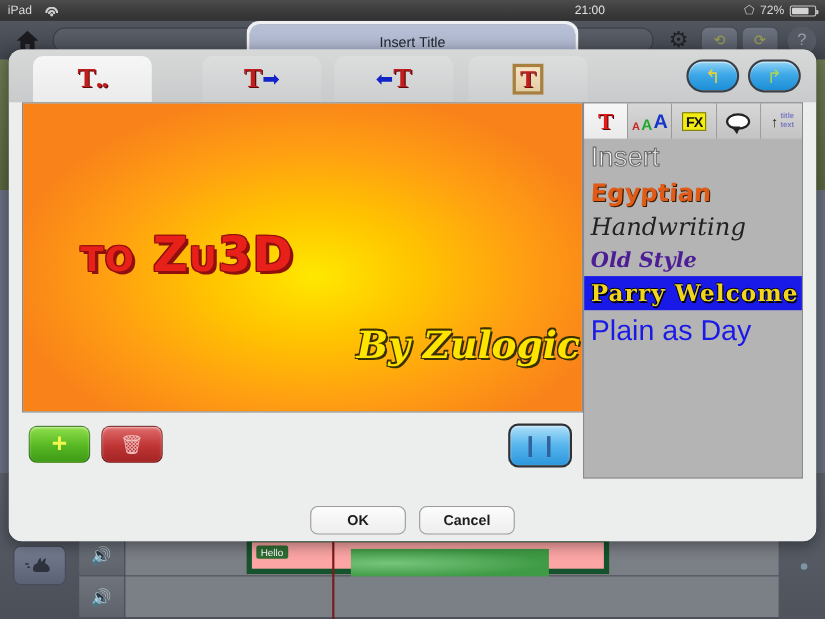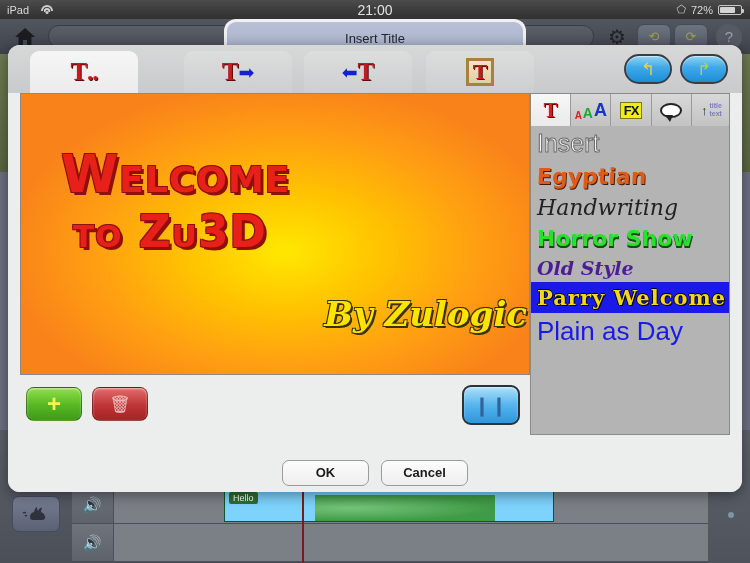--- a/index.html
+++ b/index.html
@@ -13,22 +13,22 @@
   #root { position: relative; width: 750px; height: 563px; overflow: hidden; }
 
   
   .statusbar {
     position: absolute; top: 0; left: 0; width: 750px; height: 19px;
     background: linear-gradient(180deg,#4c4c4c 0%,#3d3d3d 50%,#313131 100%);
     color: #d9d9d9; font-size: 11px;
     display: flex; align-items: center;
     z-index: 60;
   }
-  .sb-left { display: flex; align-items: center; gap: 12px; padding-left: 7px; width: 200px; }
-  .sb-center { flex: 1; text-align: center; font-size: 14px; color: #e2e2e2; }
+  .sb-left { display: flex; align-items: flex-end; gap: 12px; padding-left: 7px; width: 200px; }
+  .sb-center { flex: 1; text-align: right; font-size: 11px; color: #e2e2e2; }
   .sb-right { display: flex; align-items: center; justify-content: flex-end;
               gap: 5px; width: 200px; padding-right: 8px; }
   .wifi-icon { display:inline-block; width: 12px; height: 10px; position: relative; }
   .wifi-icon span {
     position:absolute; left:50%; transform:translateX(-50%);
     border: 2px solid #cfcfcf; border-bottom:none; border-radius: 50% 50% 0 0/100% 100% 0 0;
   }
   .wifi-icon .w1 { width: 12px; height: 6px; top: 0px; }
   .wifi-icon .w2 { width: 7px; height: 4px; top: 3px; }
   .wifi-icon .w3 { width: 3px; height: 3px; top: 6px; border-radius:50%; background:#cfcfcf; border:none;}
@@ -87,21 +87,21 @@
   .tl-row .spk { position:absolute; left:0; top:0; width:42px; height:100%;
                  background: linear-gradient(180deg,#6e737c,#5d626b);
                  border-right:1px solid #4b4f57;
                  display:flex; align-items:center; justify-content:center; color:#2e4a2e; font-size:15px;}
   .tl-row .lane { position:absolute; left:42px; right:0; top:0; bottom:0; background:#7b7f86; }
   .tl-r1 { top:18px; }
   .tl-r2 { top:56px; }
   .tl-r3 { top:94px; }
 
   .clip-green { position:absolute; left:110px; top:2px; width:330px; height:34px;
-                background:#7dd3fc; border:1px solid #14532d; }
+                background:#fca5a5; border:5px solid #14532d; }
   .clip-green .lbl { position:absolute; left:4px; top:3px; background:#2f6c33; color:#fff;
                      font-size:9px; padding:1px 4px; border-radius:2px; }
   .clip-wave { position:absolute; left:90px; top:6px; width:180px; height:26px;
                background: radial-gradient(ellipse at 20% 50%, #76c47b 0%, #3f9b45 70%); }
   .clip-audio { position:absolute; top:2px; height:30px; background:#b31d1d; }
   .clip-audio .inner { position:absolute; left:0; right:0; bottom:0; height:55%;
                        background:#a59b3d; }
   .clip-audio::after { content:''; position:absolute; left:0; right:0; bottom:-2px; height:2px; background:#d63a3a; }
   .playhead { position:absolute; top:18px; width:2px; height:115px; background:#7a1c1c; }
   .tl-rightbar { position:absolute; right:0; top:0; width:42px; height:133px;
@@ -392,21 +392,20 @@
         <div class="circbtn undo">
           <span class="g">↰</span>
         </div>
         <div class="circbtn redo">
           <span class="g">↱</span>
         </div>
       </div>
     </div>
 
     <div class="canvas-wrap">
-      <div class="title-line tl-1">Welcome</div>
       <div class="title-line tl-2">to Zu3D</div>
       <div class="byline">By Zulogic</div>
     </div>
 
     <div class="ctrlbar">
       <div class="cbtn add">
         <span class="g">+</span>
       </div>
       <div class="cbtn del">
         <span class="g">🗑</span>
@@ -450,23 +449,20 @@
         <div class="font-item">
           <span class="f-credits">Insert</span>
         </div>
         <div class="font-item">
           <span class="f-egypt">Egyptian</span>
         </div>
         <div class="font-item">
           <span class="f-hand">Handwriting</span>
         </div>
         <div class="font-item">
-          <span class="f-horror">Horror Show</span>
-        </div>
-        <div class="font-item">
           <span class="f-oldstyle">Old Style</span>
         </div>
         <div class="font-item selected">
           <span class="f-parry">Parry Welcome</span>
         </div>
         <div class="font-item">
           <span class="f-plain">Plain as Day</span>
         </div>
       </div>
     </div>

